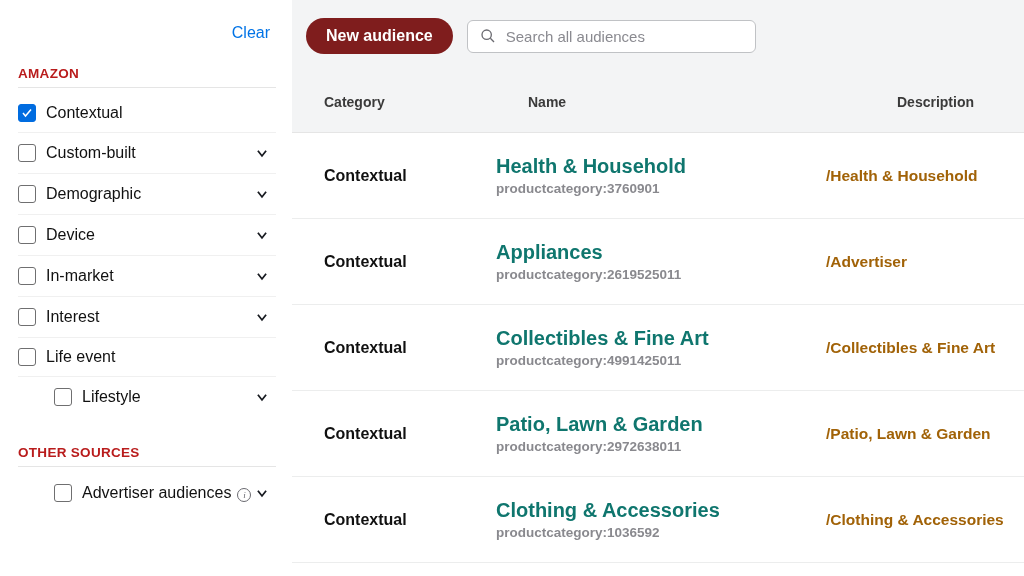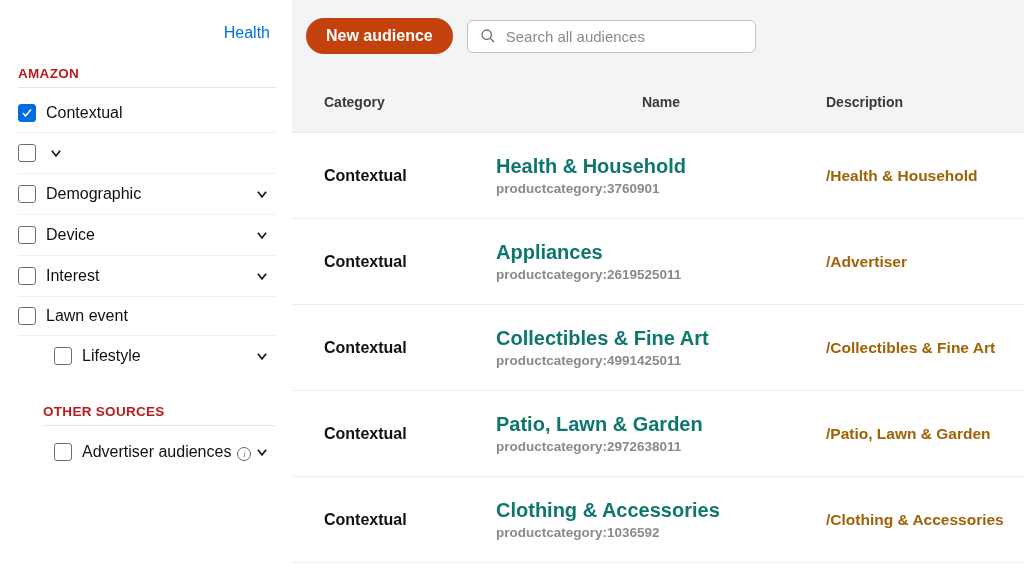--- a/index.html
+++ b/index.html
@@ -36,21 +36,20 @@
     color: #b91c1c;
     font-size: 13.5px;
     letter-spacing: 0.3px;
     font-weight: 600;
     padding: 8px 0 6px 0;
     border-bottom: 1px solid #e5e5e5;
     margin-bottom: 6px;
   }
   .other-heading {
     margin-top: 20px;
-    margin-left: 25px;
   }
   .filter-row {
     display: flex;
     align-items: center;
     padding: 10px 4px 10px 0;
     border-bottom: 1px solid #f0f0f0;
     cursor: pointer;
   }
   .filter-row:last-child { border-bottom: none; padding-left: 36px; }
 
@@ -109,21 +108,21 @@
     display: flex;
     flex-direction: column;
   }
   .toolbar {
     display: flex;
     align-items: center;
     gap: 14px;
     padding: 18px 18px 18px 14px;
   }
   .new-btn {
-    background: #c2410c;
+    background: #7f1d1d;
     color: #fff;
     border: none;
     border-radius: 22px;
     padding: 9px 20px;
     font-size: 16px;
     font-weight: 600;
     cursor: pointer;
   }
   .search-wrap {
     display: flex;
@@ -145,24 +144,25 @@
   .search-input::placeholder { color: #8a8a90; }
 
   .table-header {
     display: flex;
     padding: 22px 18px 22px 32px;
     color: #3a3a3a;
     font-size: 14px;
     font-weight: 600;
     border-bottom: 1px solid #e5e5e5;
     background: #f3f4f5;
+    gap: 32px;
   }
   .col-cat   { width: 172px; }
-  .col-name  { width: 330px; text-align: center; }
-  .col-desc  { flex: 1; }
+  .col-name  { width: 330px; }
+  .col-desc  { flex: 1; margin-left: 7px; }
 
   .rows { flex: 1; overflow-y: auto; background: #fff; }
   .data-row {
     display: flex;
     align-items: center;
     padding: 22px 18px 22px 32px;
     border-bottom: 1px solid #eceded;
   }
   .cat-cell {
     width: 172px;
@@ -190,39 +190,40 @@
     font-weight: 600;
     color: #a16207;
   }
 </style>
 </head>
 <body>
 
 <aside class="sidebar">
 
   <div class="clear-row">
-    <span class="clear-link">Health</span>
+    <span class="clear-link">Clear</span>
   </div>
 
   <div class="section-heading">AMAZON</div>
   <div id="amazon-filters">
       <div class="filter-row">
         <span class="chk checked">
           <svg viewBox="0 0 24 24">
             <polyline points="4 12 9 18 20 5"></polyline>
           </svg>
         </span>
         <span class="filter-label">Contextual</span>
       </div>
       <div class="filter-row">
         <span class="chk">
           <svg viewBox="0 0 24 24">
             <polyline points="4 12 9 18 20 5"></polyline>
           </svg>
         </span>
+        <span class="filter-label">Custom-built</span>
         <span class="chevron">
           <svg viewBox="0 0 24 24">
             <polyline points="5 8 12 17 19 8"></polyline>
           </svg>
         </span>
       </div>
       <div class="filter-row">
         <span class="chk">
           <svg viewBox="0 0 24 24">
             <polyline points="4 12 9 18 20 5"></polyline>
@@ -247,34 +248,47 @@
             <polyline points="5 8 12 17 19 8"></polyline>
           </svg>
         </span>
       </div>
       <div class="filter-row">
         <span class="chk">
           <svg viewBox="0 0 24 24">
             <polyline points="4 12 9 18 20 5"></polyline>
           </svg>
         </span>
+        <span class="filter-label">In-market</span>
+        <span class="chevron">
+          <svg viewBox="0 0 24 24">
+            <polyline points="5 8 12 17 19 8"></polyline>
+          </svg>
+        </span>
+      </div>
+      <div class="filter-row">
+        <span class="chk">
+          <svg viewBox="0 0 24 24">
+            <polyline points="4 12 9 18 20 5"></polyline>
+          </svg>
+        </span>
         <span class="filter-label">Interest</span>
         <span class="chevron">
           <svg viewBox="0 0 24 24">
             <polyline points="5 8 12 17 19 8"></polyline>
           </svg>
         </span>
       </div>
       <div class="filter-row">
         <span class="chk">
           <svg viewBox="0 0 24 24">
             <polyline points="4 12 9 18 20 5"></polyline>
           </svg>
         </span>
-        <span class="filter-label">Lawn event</span>
+        <span class="filter-label">Life event</span>
       </div>
       <div class="filter-row">
         <span class="chk">
           <svg viewBox="0 0 24 24">
             <polyline points="4 12 9 18 20 5"></polyline>
           </svg>
         </span>
         <span class="filter-label">Lifestyle</span>
         <span class="chevron">
           <svg viewBox="0 0 24 24">

